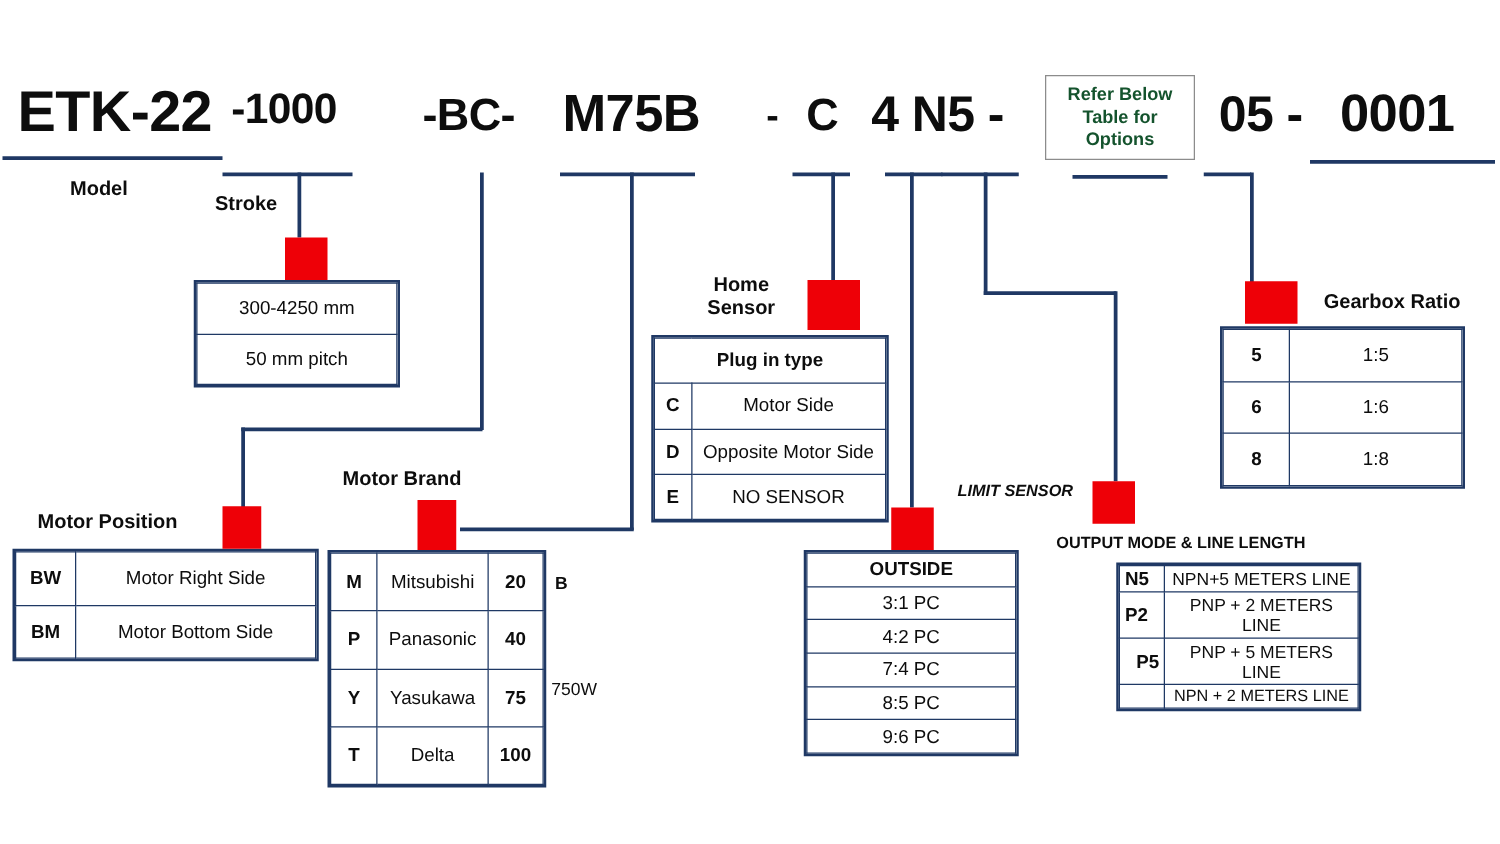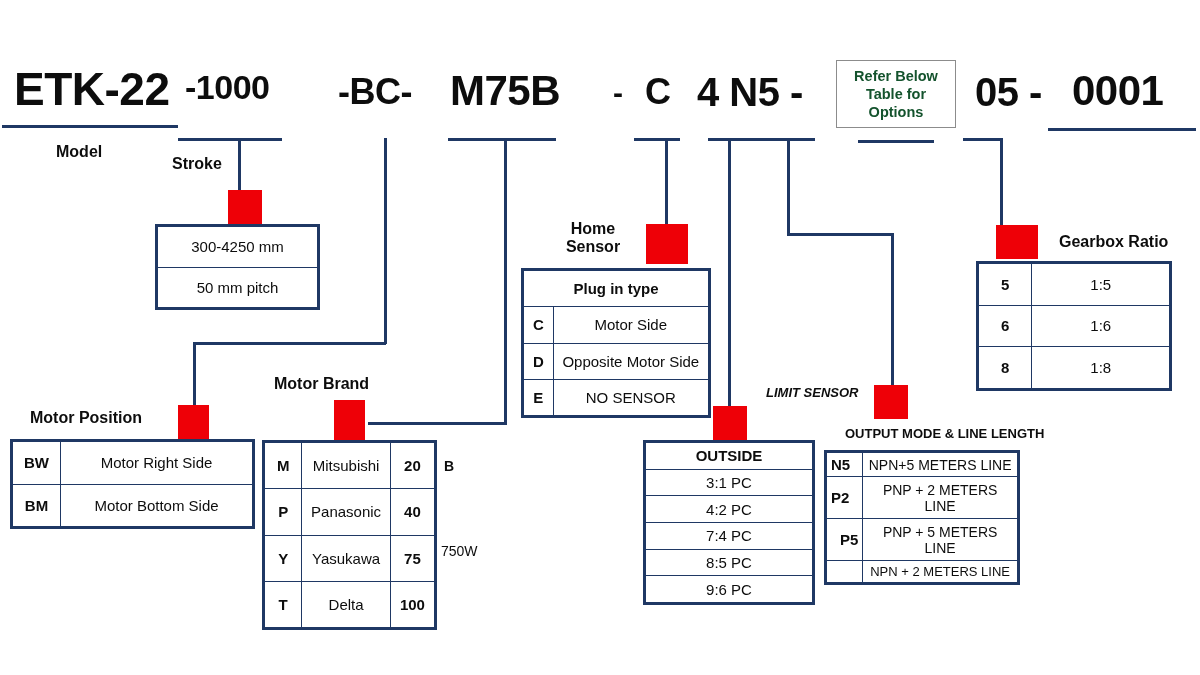--- a/index.html
+++ b/index.html
@@ -266,21 +266,21 @@
     </tbody>
       </table>
   </div>
 
   <div class="lh" style="left:753px; top:138px; width:62px;"></div>
   <div class="lv" style="left:787px; top:138px; height:98px;"></div>
   <div class="lh" style="left:787px; top:233px; width:106px;"></div>
   <div class="lv" style="left:891px; top:233px; height:152px;"></div>
   <div class="redbox" style="left:874px; top:385px; width:34px; height:34px;"></div>
   <div class="caption small" style="left:845px; top:427px;">OUTPUT MODE &amp; LINE LENGTH</div>
-  <div class="tbl" style="left:824px; top:450px; width:196px; height:135px;">
+  <div class="tbl" style="left:893px; top:450px; width:196px; height:119px;">
     <table>
       <tbody>
           <tr>
         <td class="code" style="width:19%; text-align:left;">N5</td>
         <td style="font-size:14px;">NPN+5 METERS LINE</td>
       </tr>
       <tr>
         <td class="code" style="text-align:left;">P2</td>
         <td style="font-size:14px;">PNP + 2 METERS LINE</td>
       </tr>

